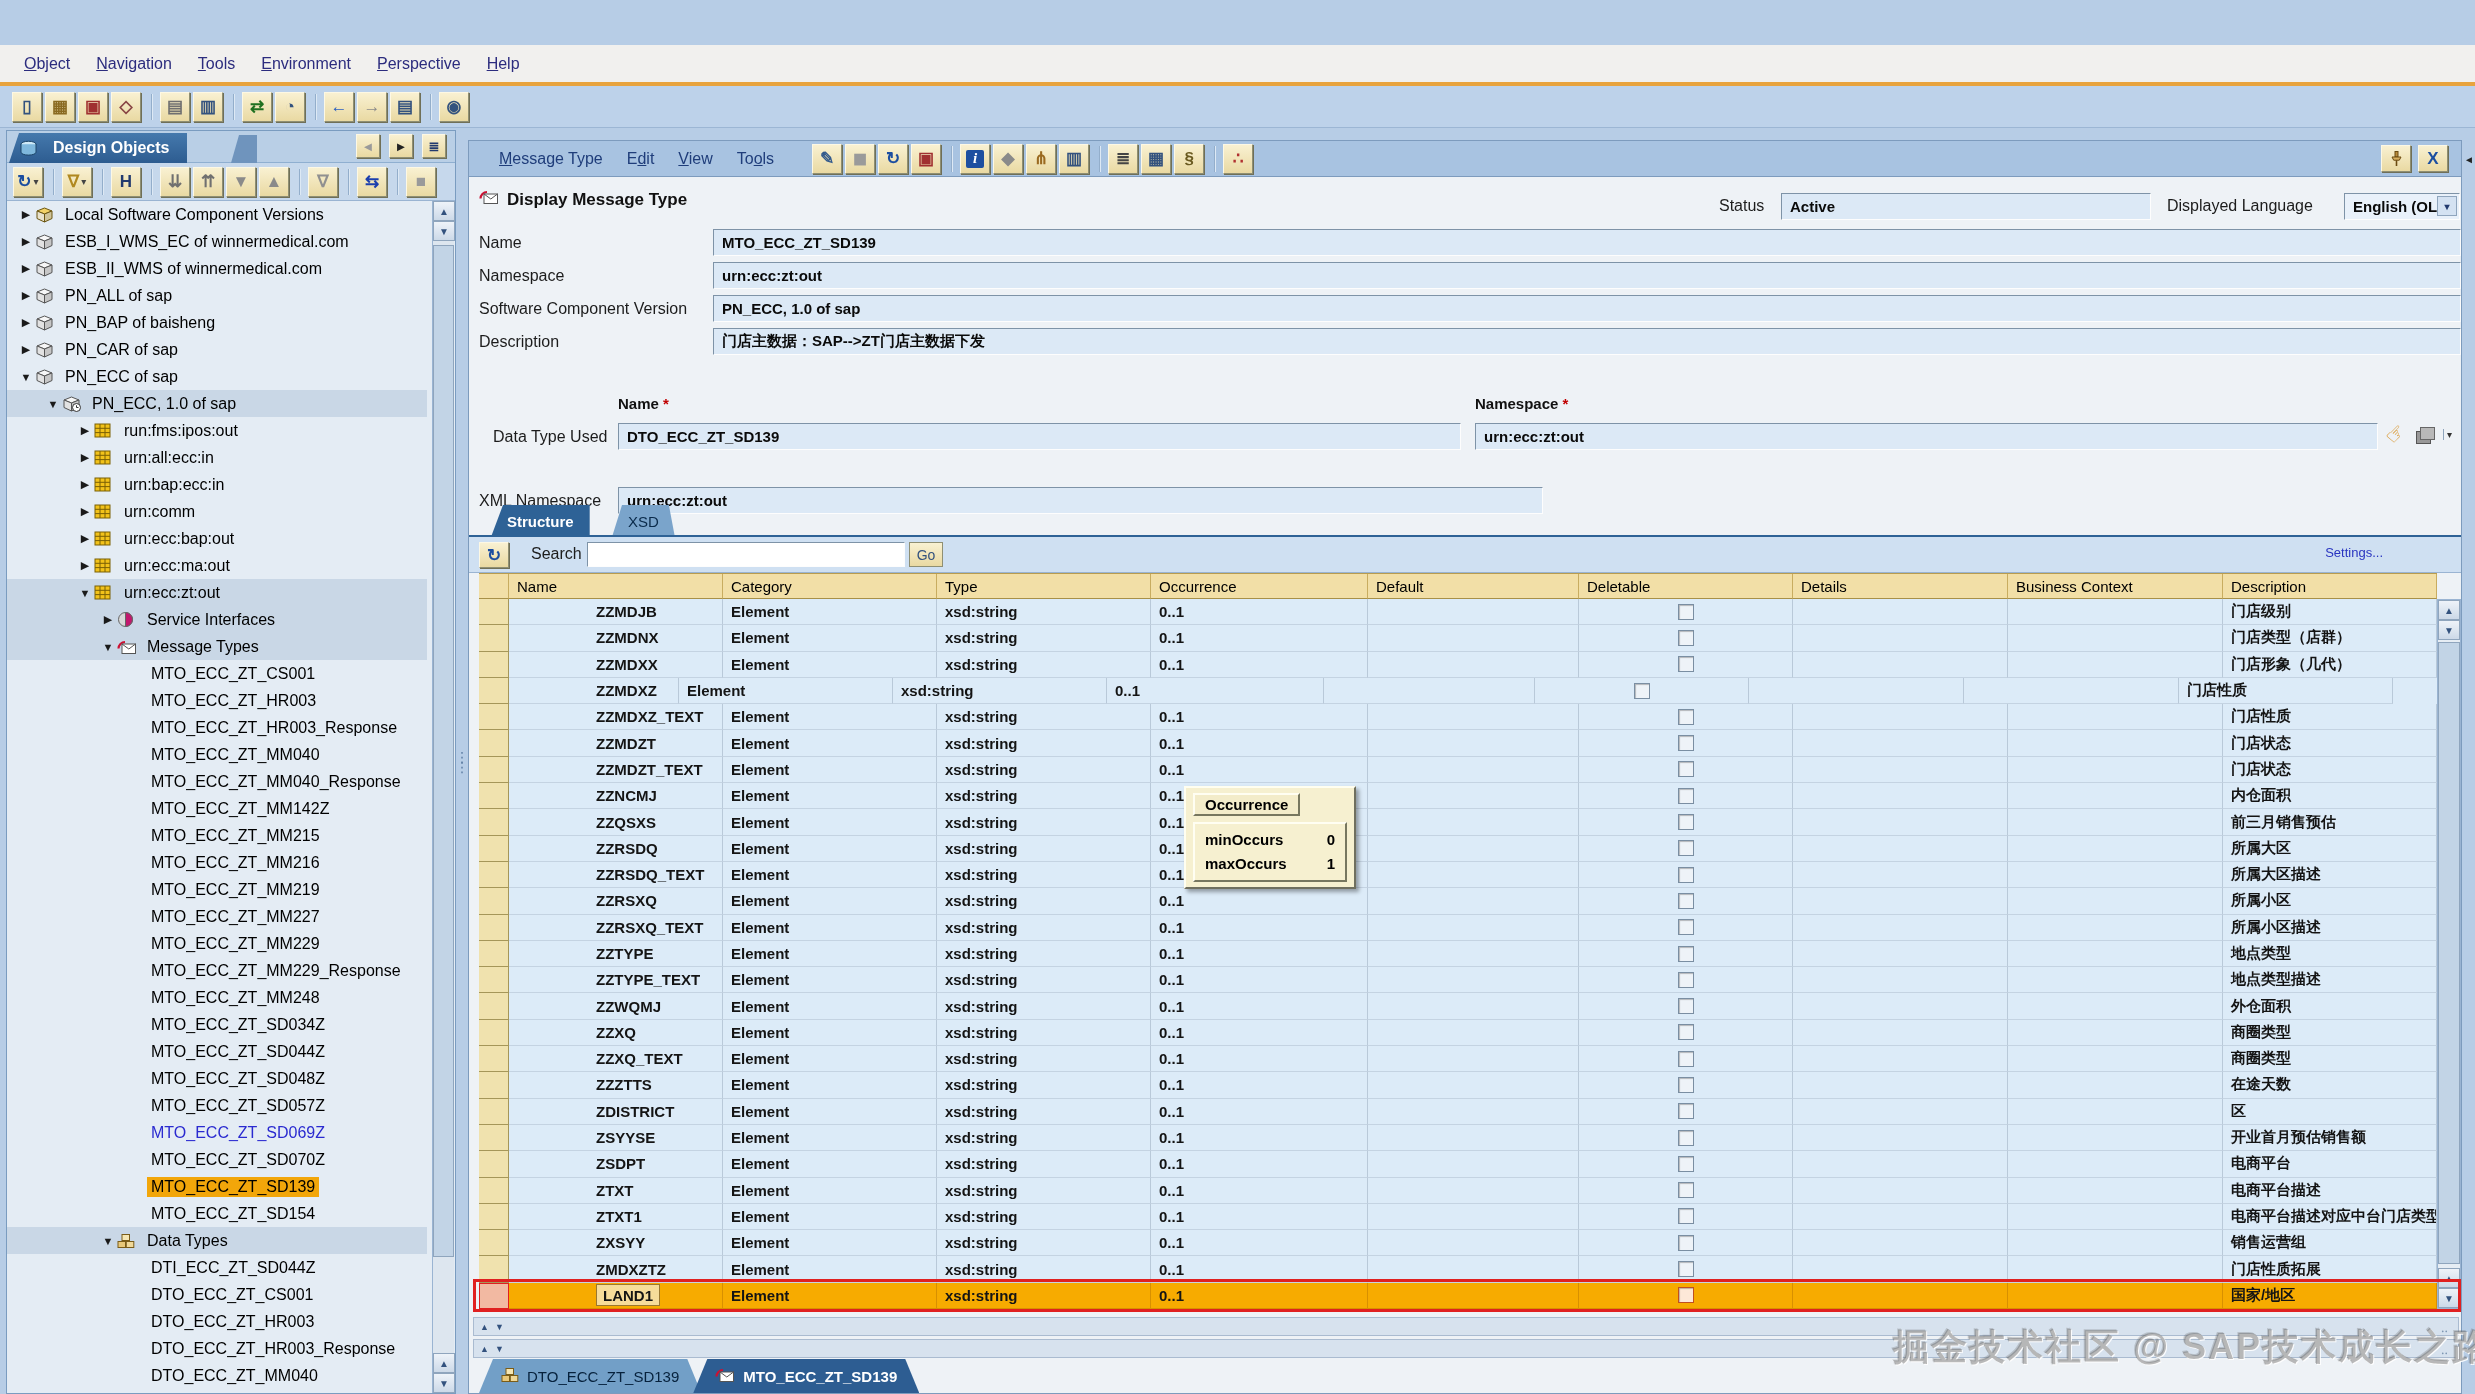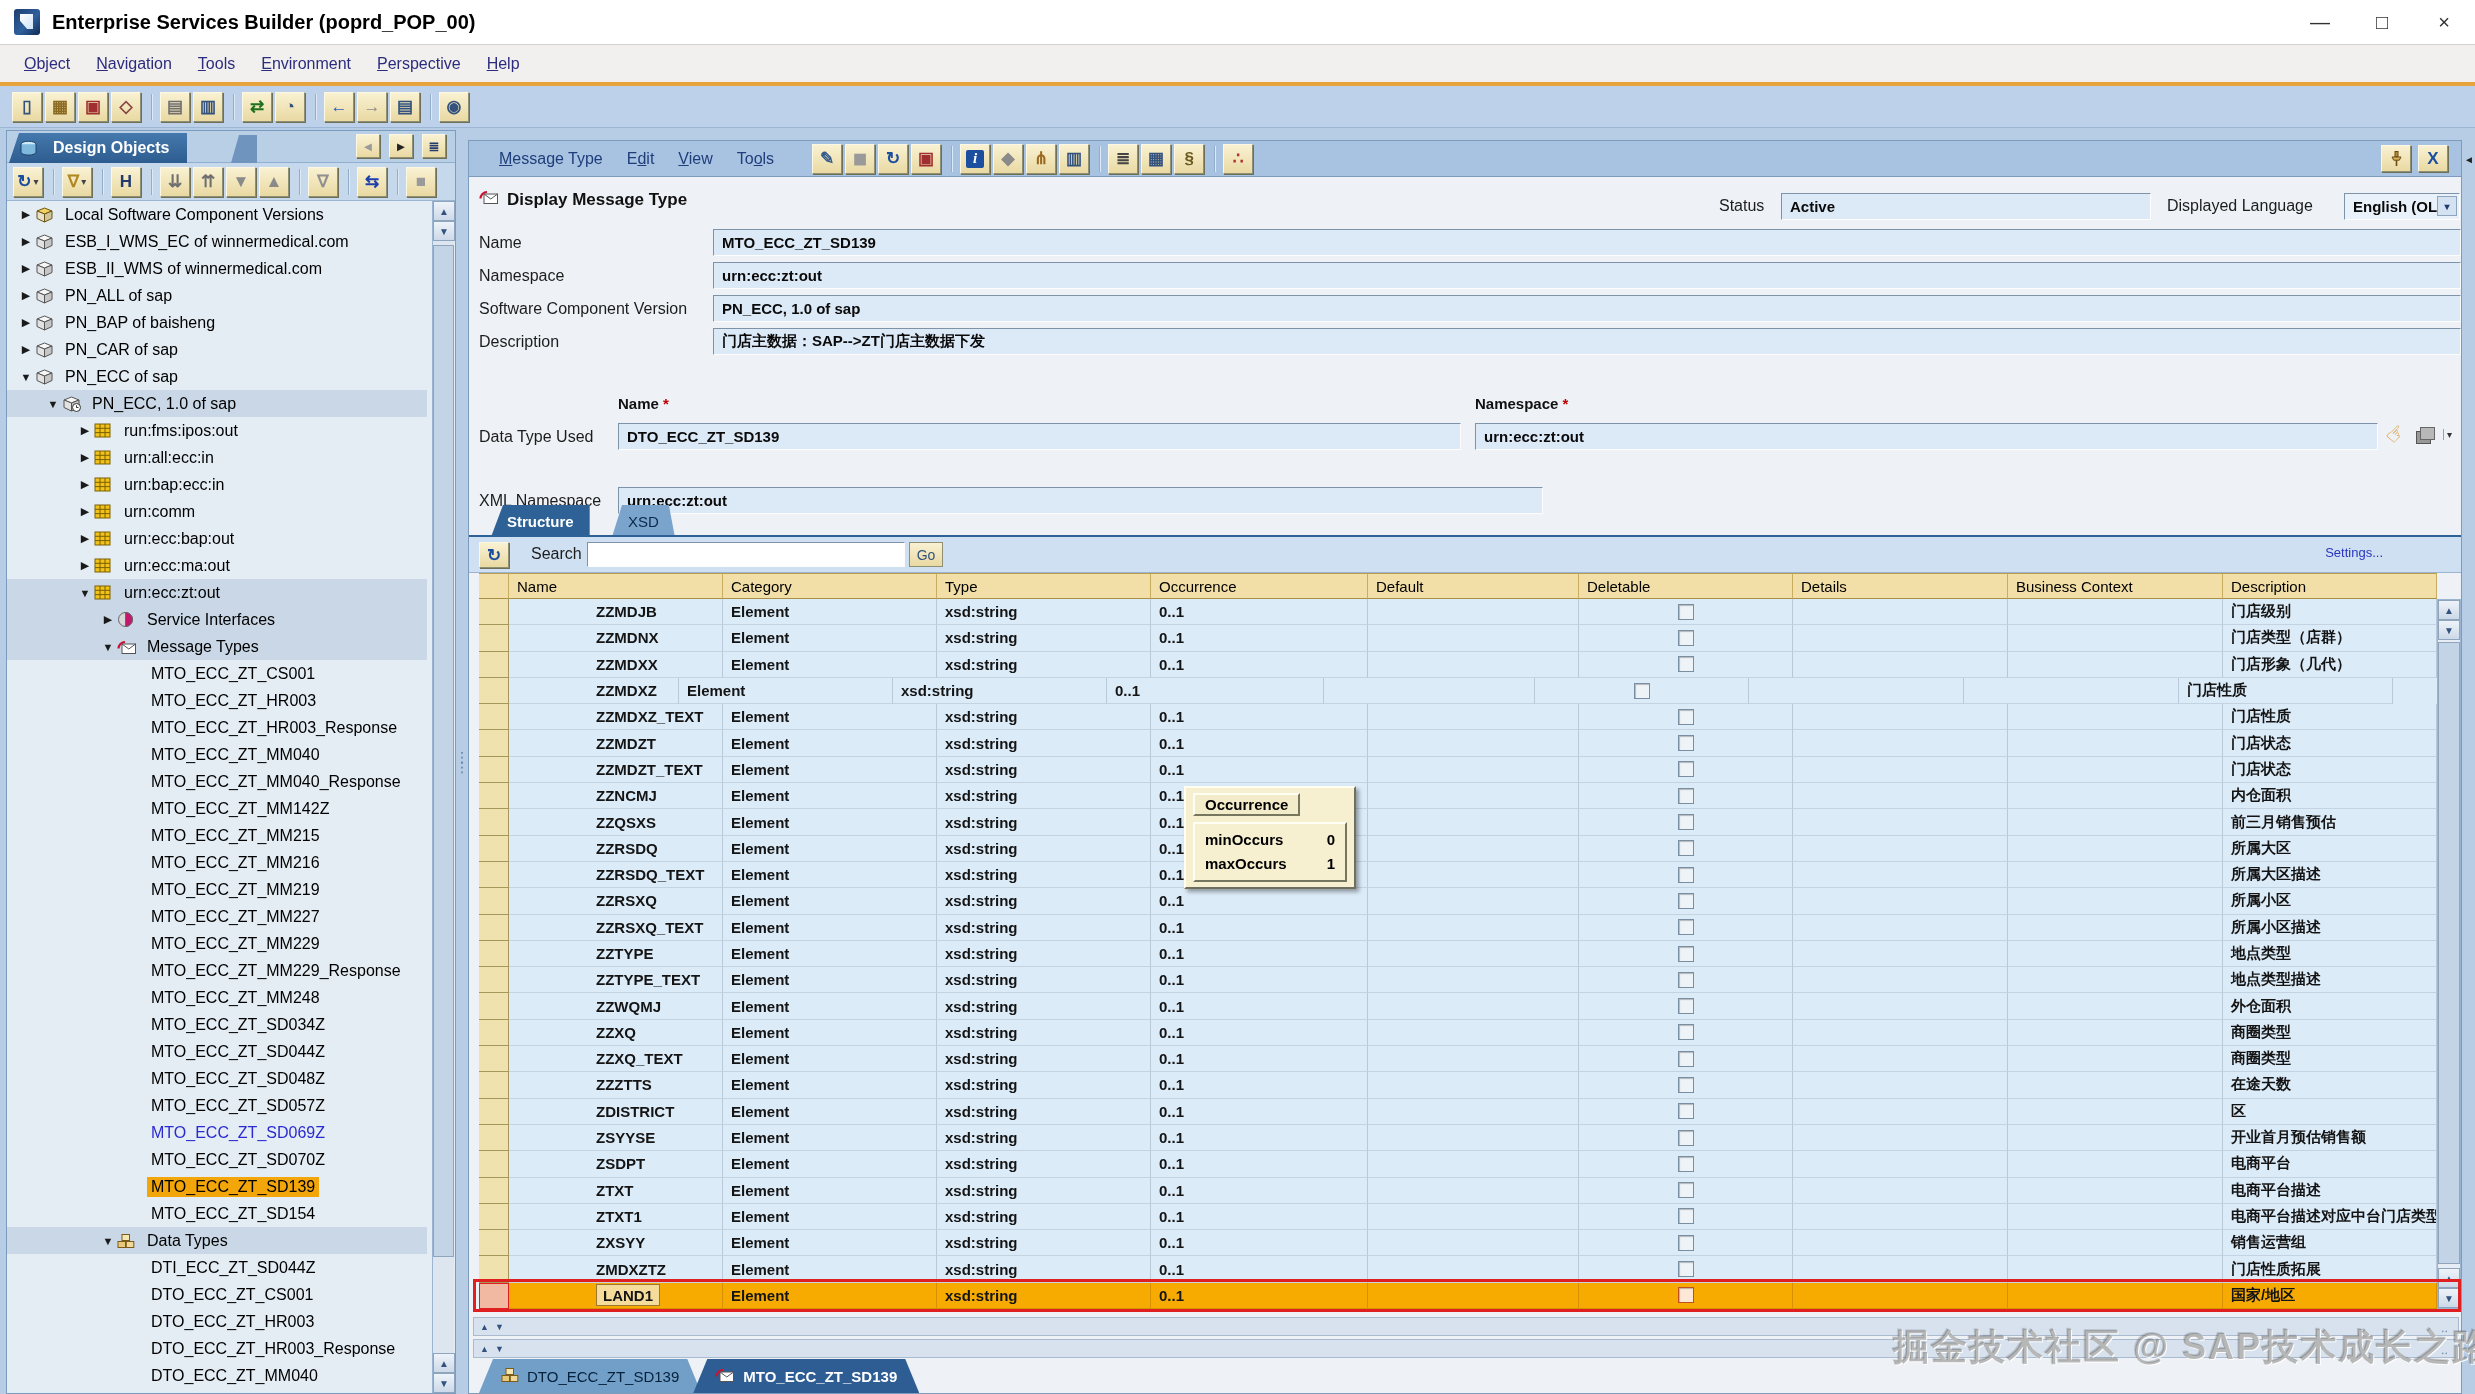--- a/index.html
+++ b/index.html
@@ -193,29 +193,20 @@
   .right-strip { position:absolute; left:2462px; top:130px; width:13px; height:1264px; background:#b7cde6; }
   .right-strip .collapse-arrow { position:absolute; top:24px; left:2px; font-size:10px; color:#222; }
 
   u { text-decoration:underline; }
 </style>
 </head>
 <body>
 
 <div id="app">
 
-  <div class="titlebar">
-    <span class="app-icon"></span>
-    <span class="title-text">Enterprise Services Builder (poprd_POP_00)</span>
-    <span class="win-controls">
-      <span class="win-btn">—</span>
-      <span class="win-btn">□</span>
-      <span class="win-btn">×</span>
-    </span>
-  </div>
 
   <div class="menubar" id="menubar">
       <span class="mi"><u>O</u>bject</span>
       <span class="mi"><u>N</u>avigation</span>
       <span class="mi"><u>T</u>ools</span>
       <span class="mi"><u>E</u>nvironment</span>
       <span class="mi"><u>P</u>erspective</span>
       <span class="mi"><u>H</u>elp</span>
     </div>
   <div class="orange-line"></div>
@@ -741,21 +732,21 @@
           <span>门店主数据：SAP--&gt;ZT门店主数据下发</span>
         </div>
 
       <span class="hdr-lbl" style="left:149px; top:218px;">
         <span>Name</span> <span class="req">*</span>
       </span>
       <span class="hdr-lbl" style="left:1006px; top:218px;">
         <span>Namespace</span> <span class="req">*</span>
       </span>
 
-      <span class="lbl" style="left:10px; top:251px;">Data Type Used</span>
+      <span class="lbl" style="left:24px; top:251px;">Data Type Used</span>
       <div class="fld" style="left:149px; top:246px; width:843px;">
           <span>DTO_ECC_ZT_SD139</span>
         </div>
       <div class="fld" style="left:1006px; top:246px; width:903px;">
           <span>urn:ecc:zt:out</span>
         </div>
       <span class="hand" style="left:1917px; top:244px;">☞</span>
       <span class="copy-sq" style="left:1951px; top:250px;"></span>
       <span class="copy-dd" style="left:1974px; top:252px;">▾</span>
 

